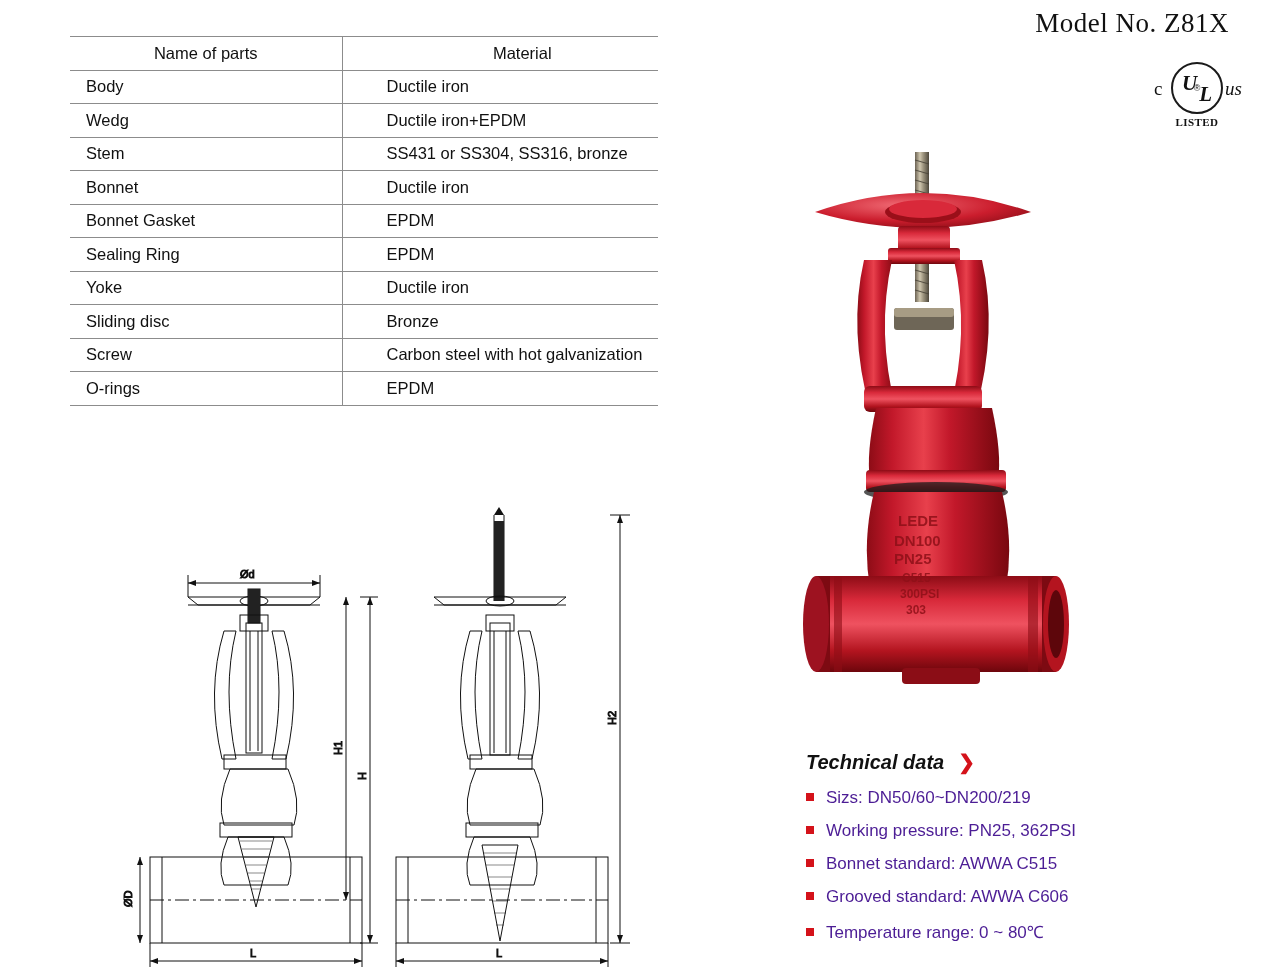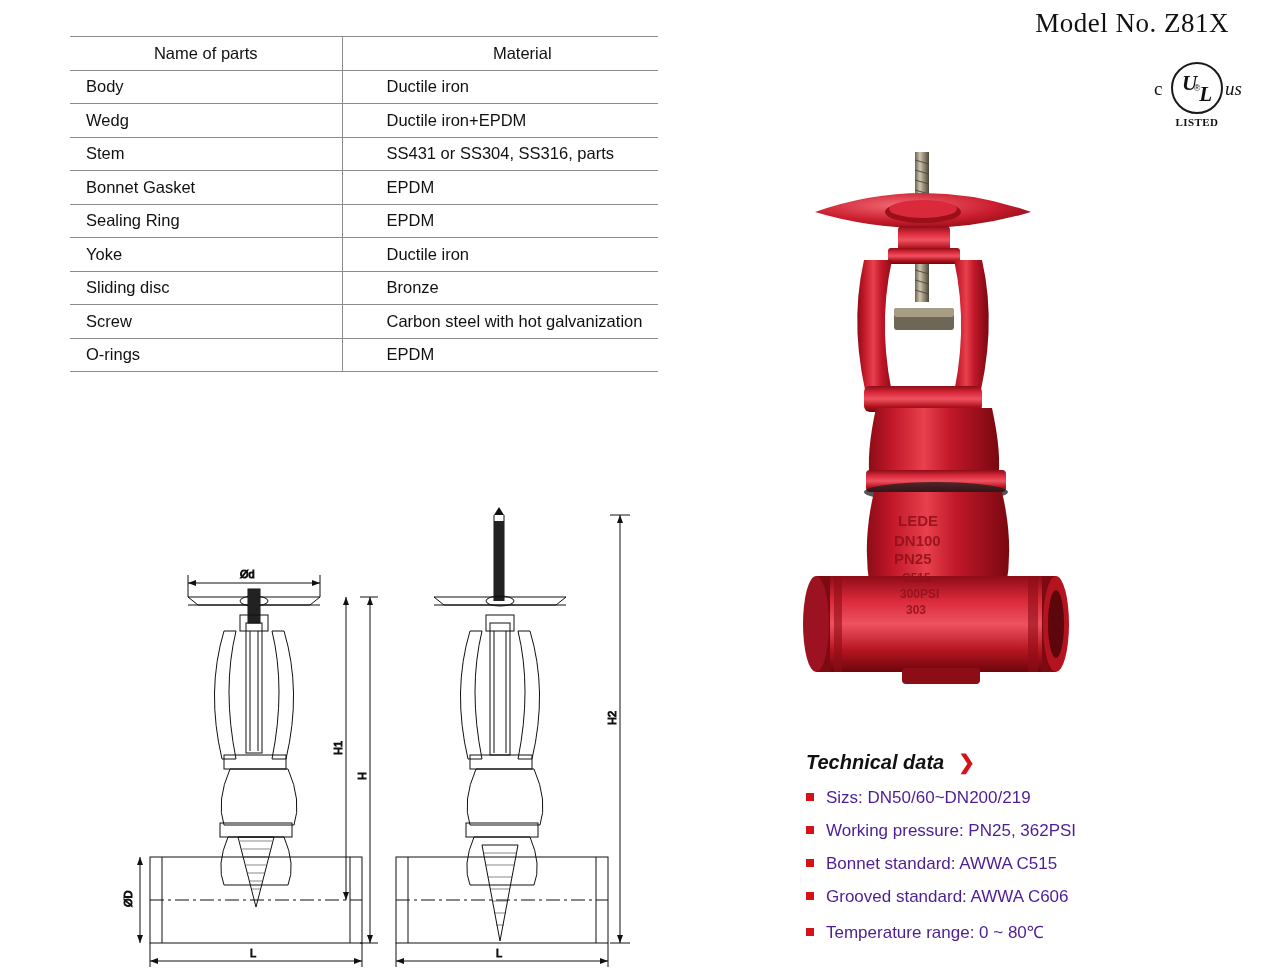--- a/index.html
+++ b/index.html
@@ -198,21 +198,25 @@
       <tr>
         <td class="col-name">Body</td>
         <td class="col-mat">Ductile iron</td>
       </tr>
       <tr>
         <td class="col-name">Wedg</td>
         <td class="col-mat">Ductile iron+EPDM</td>
       </tr>
       <tr>
         <td class="col-name">Stem</td>
-        <td class="col-mat">SS431 or SS304, SS316, parts</td>
+        <td class="col-mat">SS431 or SS304, SS316, bronze</td>
+      </tr>
+      <tr>
+        <td class="col-name">Bonnet</td>
+        <td class="col-mat">Ductile iron</td>
       </tr>
       <tr>
         <td class="col-name">Bonnet Gasket</td>
         <td class="col-mat">EPDM</td>
       </tr>
       <tr>
         <td class="col-name">Sealing Ring</td>
         <td class="col-mat">EPDM</td>
       </tr>
       <tr>

